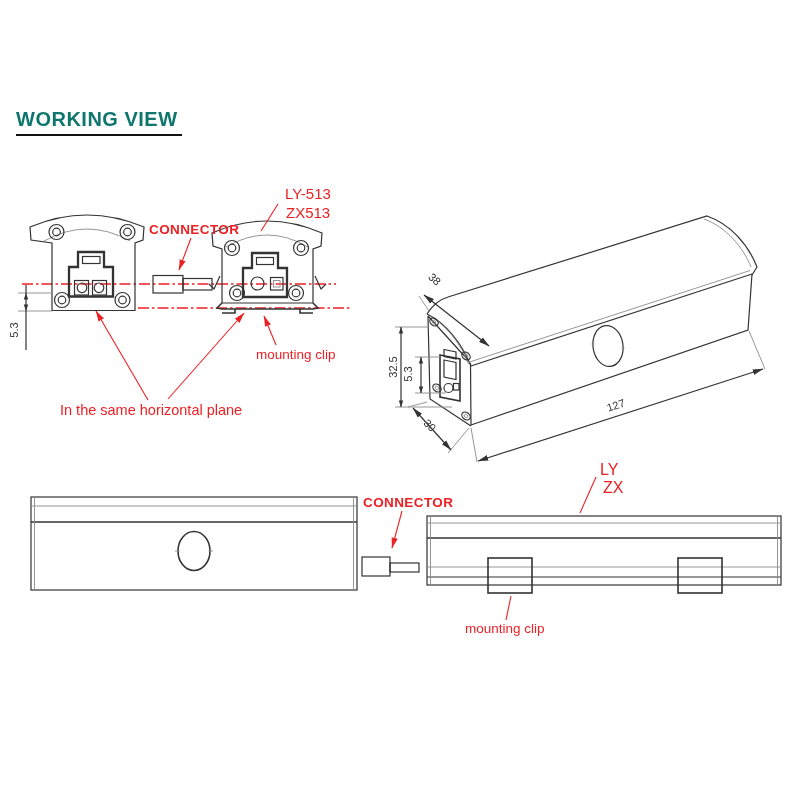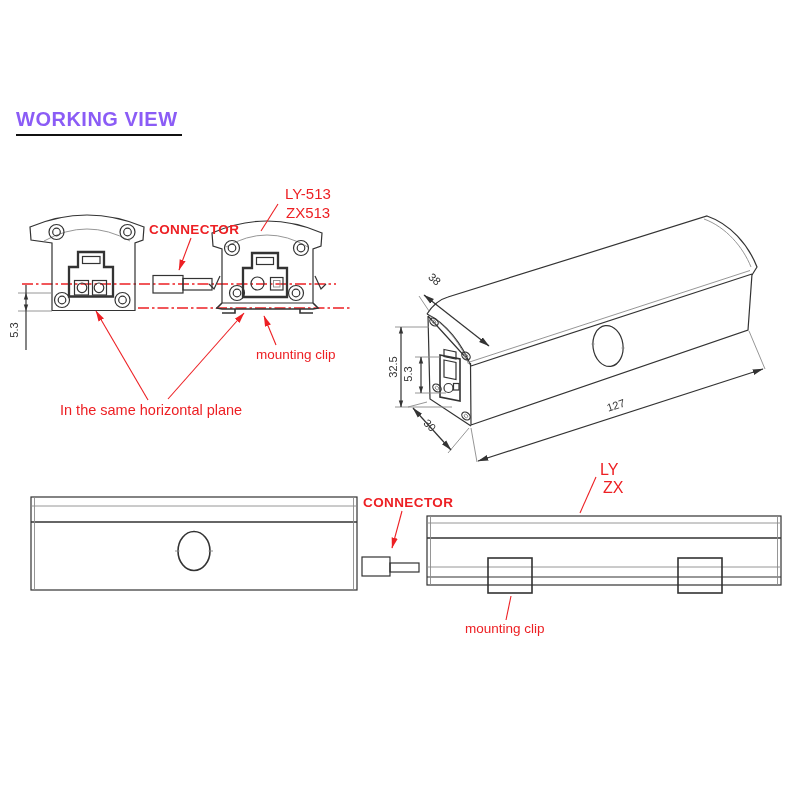--- a/index.html
+++ b/index.html
@@ -1,18 +1,18 @@
 <!DOCTYPE html>
 <html><head>
 <meta charset="utf-8">
 <style>
   html,body{margin:0;padding:0;background:#fff;}
   .page{position:relative;width:800px;height:800px;background:#ffffff;overflow:hidden;
         font-family:"Liberation Sans", sans-serif;}
-  .title{position:absolute;left:16px;top:108px;font-size:20px;font-weight:bold;color:#8b5cf6;
+  .title{position:absolute;left:16px;top:108px;font-size:20px;font-weight:bold;color:#0f766e;
          letter-spacing:.5px;border-bottom:2.5px solid #111;padding:0 4px 3px 0;}
   svg{position:absolute;left:0;top:0;}
   svg text{font-family:"Liberation Sans", sans-serif;}
   .red{fill:#ed2024;}
   .b{font-weight:bold;}
   .lbl{font-size:13.5px;}
   .lbl2{font-size:14.5px;}
   .mdl{font-size:15px;}
   .mdl2{font-size:16px;}
   .dim{fill:#333;font-size:11px;}

